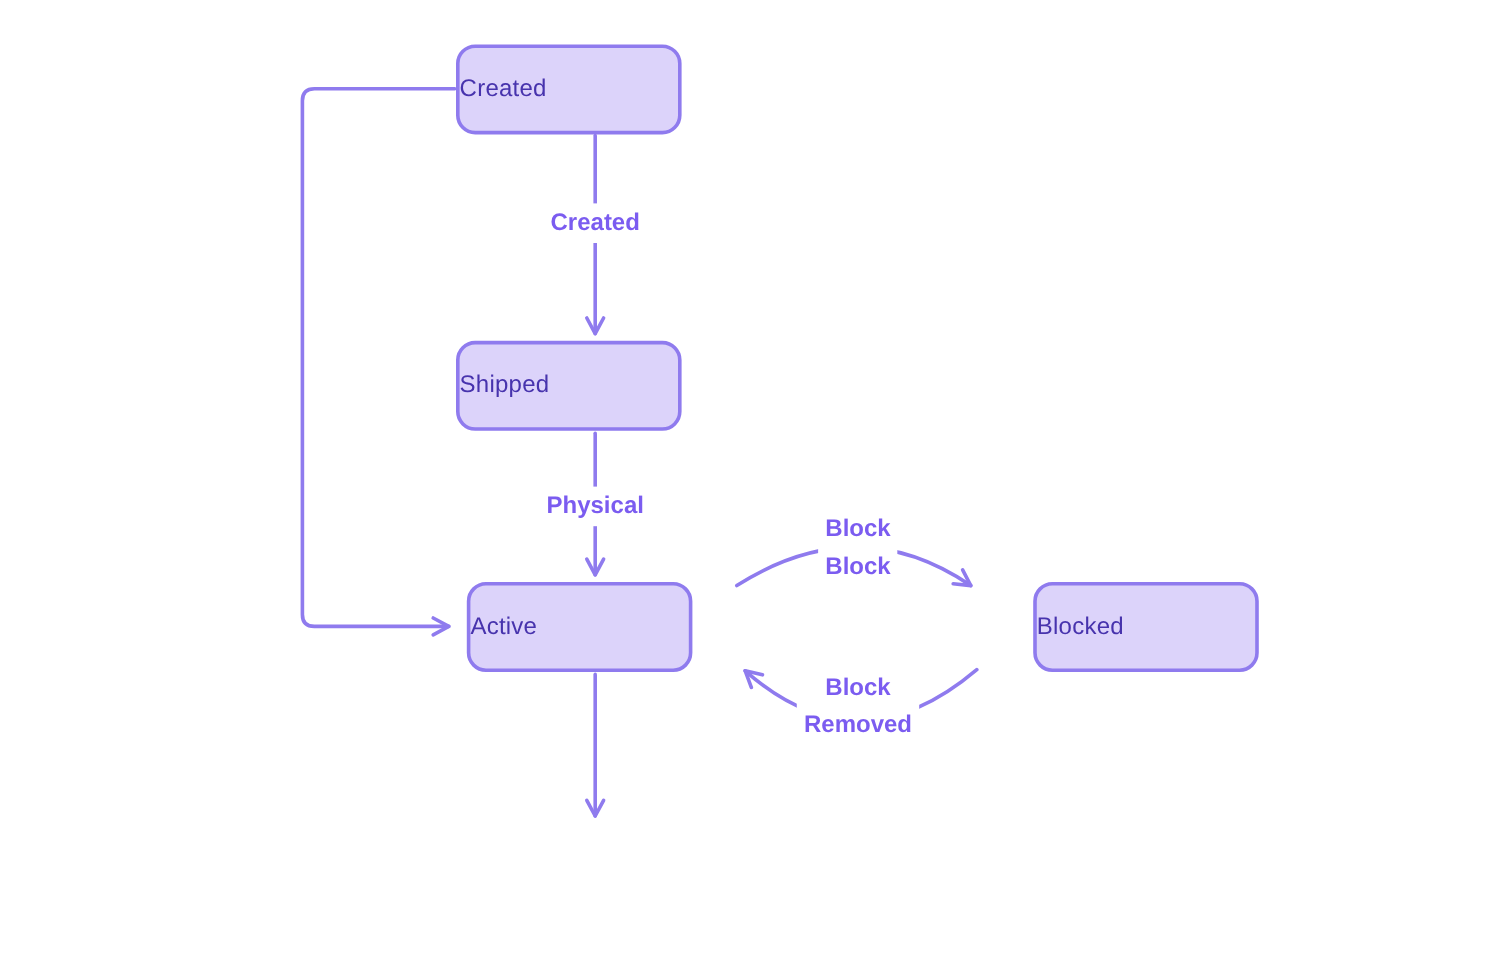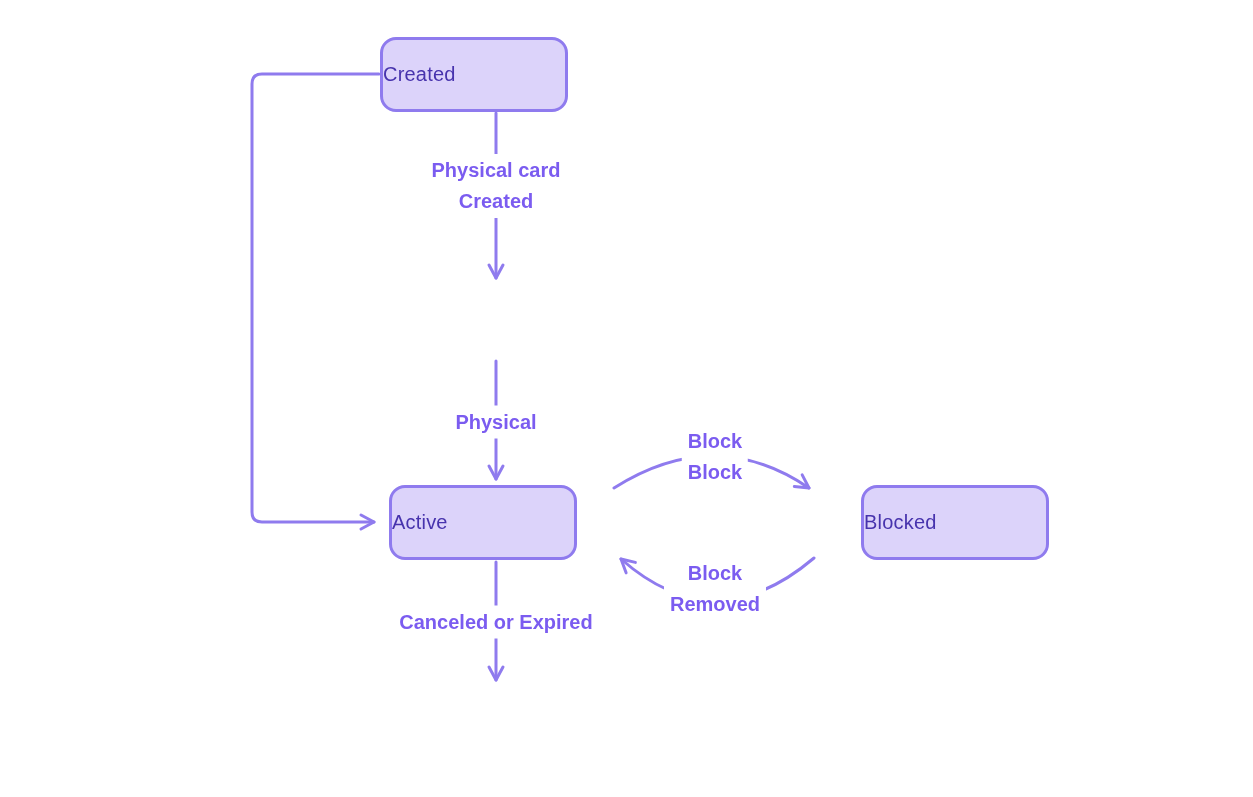--- a/index.html
+++ b/index.html
@@ -68,47 +68,46 @@
     <path d="M 496 361 L 496 479" marker-end="url(#arrow)"></path>
     <path d="M 614 488 Q 715 424 809 488" marker-end="url(#arrow)"></path>
     <path d="M 814 558 Q 715 642 621 559" marker-end="url(#arrow)"></path>
     <path d="M 496 562 L 496 680" marker-end="url(#arrow)"></path>
   </svg>
 
   <div class="node" style="left:380px;top:37px;">
     <span>Created</span>
   </div>
 
+  <div class="node" style="left:380px;top:284px;">
+    <span>Shipped</span>
+  </div>
 
   <div class="node" style="left:389px;top:485px;">
     <span>Active</span>
   </div>
 
   <div class="node" style="left:815px;top:485px;margin-left:46px;">
     <span>Blocked</span>
   </div>
 
 
   <div class="edge-label" style="left:496px;top:186px;">
-    <span>Physical card</span>
     <span>Created</span>
   </div>
 
 
   <div class="edge-label" style="left:496px;top:422px;">
     <span>Physical</span>
   </div>
 
   <div class="edge-label" style="left:715px;top:457px;">
     <span>Block</span>
     <span>Block</span>
   </div>
 
   <div class="edge-label" style="left:715px;top:589px;">
     <span>Block</span>
     <span>Removed</span>
   </div>
 
-  <div class="edge-label" style="left:496px;top:622px;">
-    <span>Canceled or Expired</span>
-  </div>
 
 </div>
 
 </body></html>

